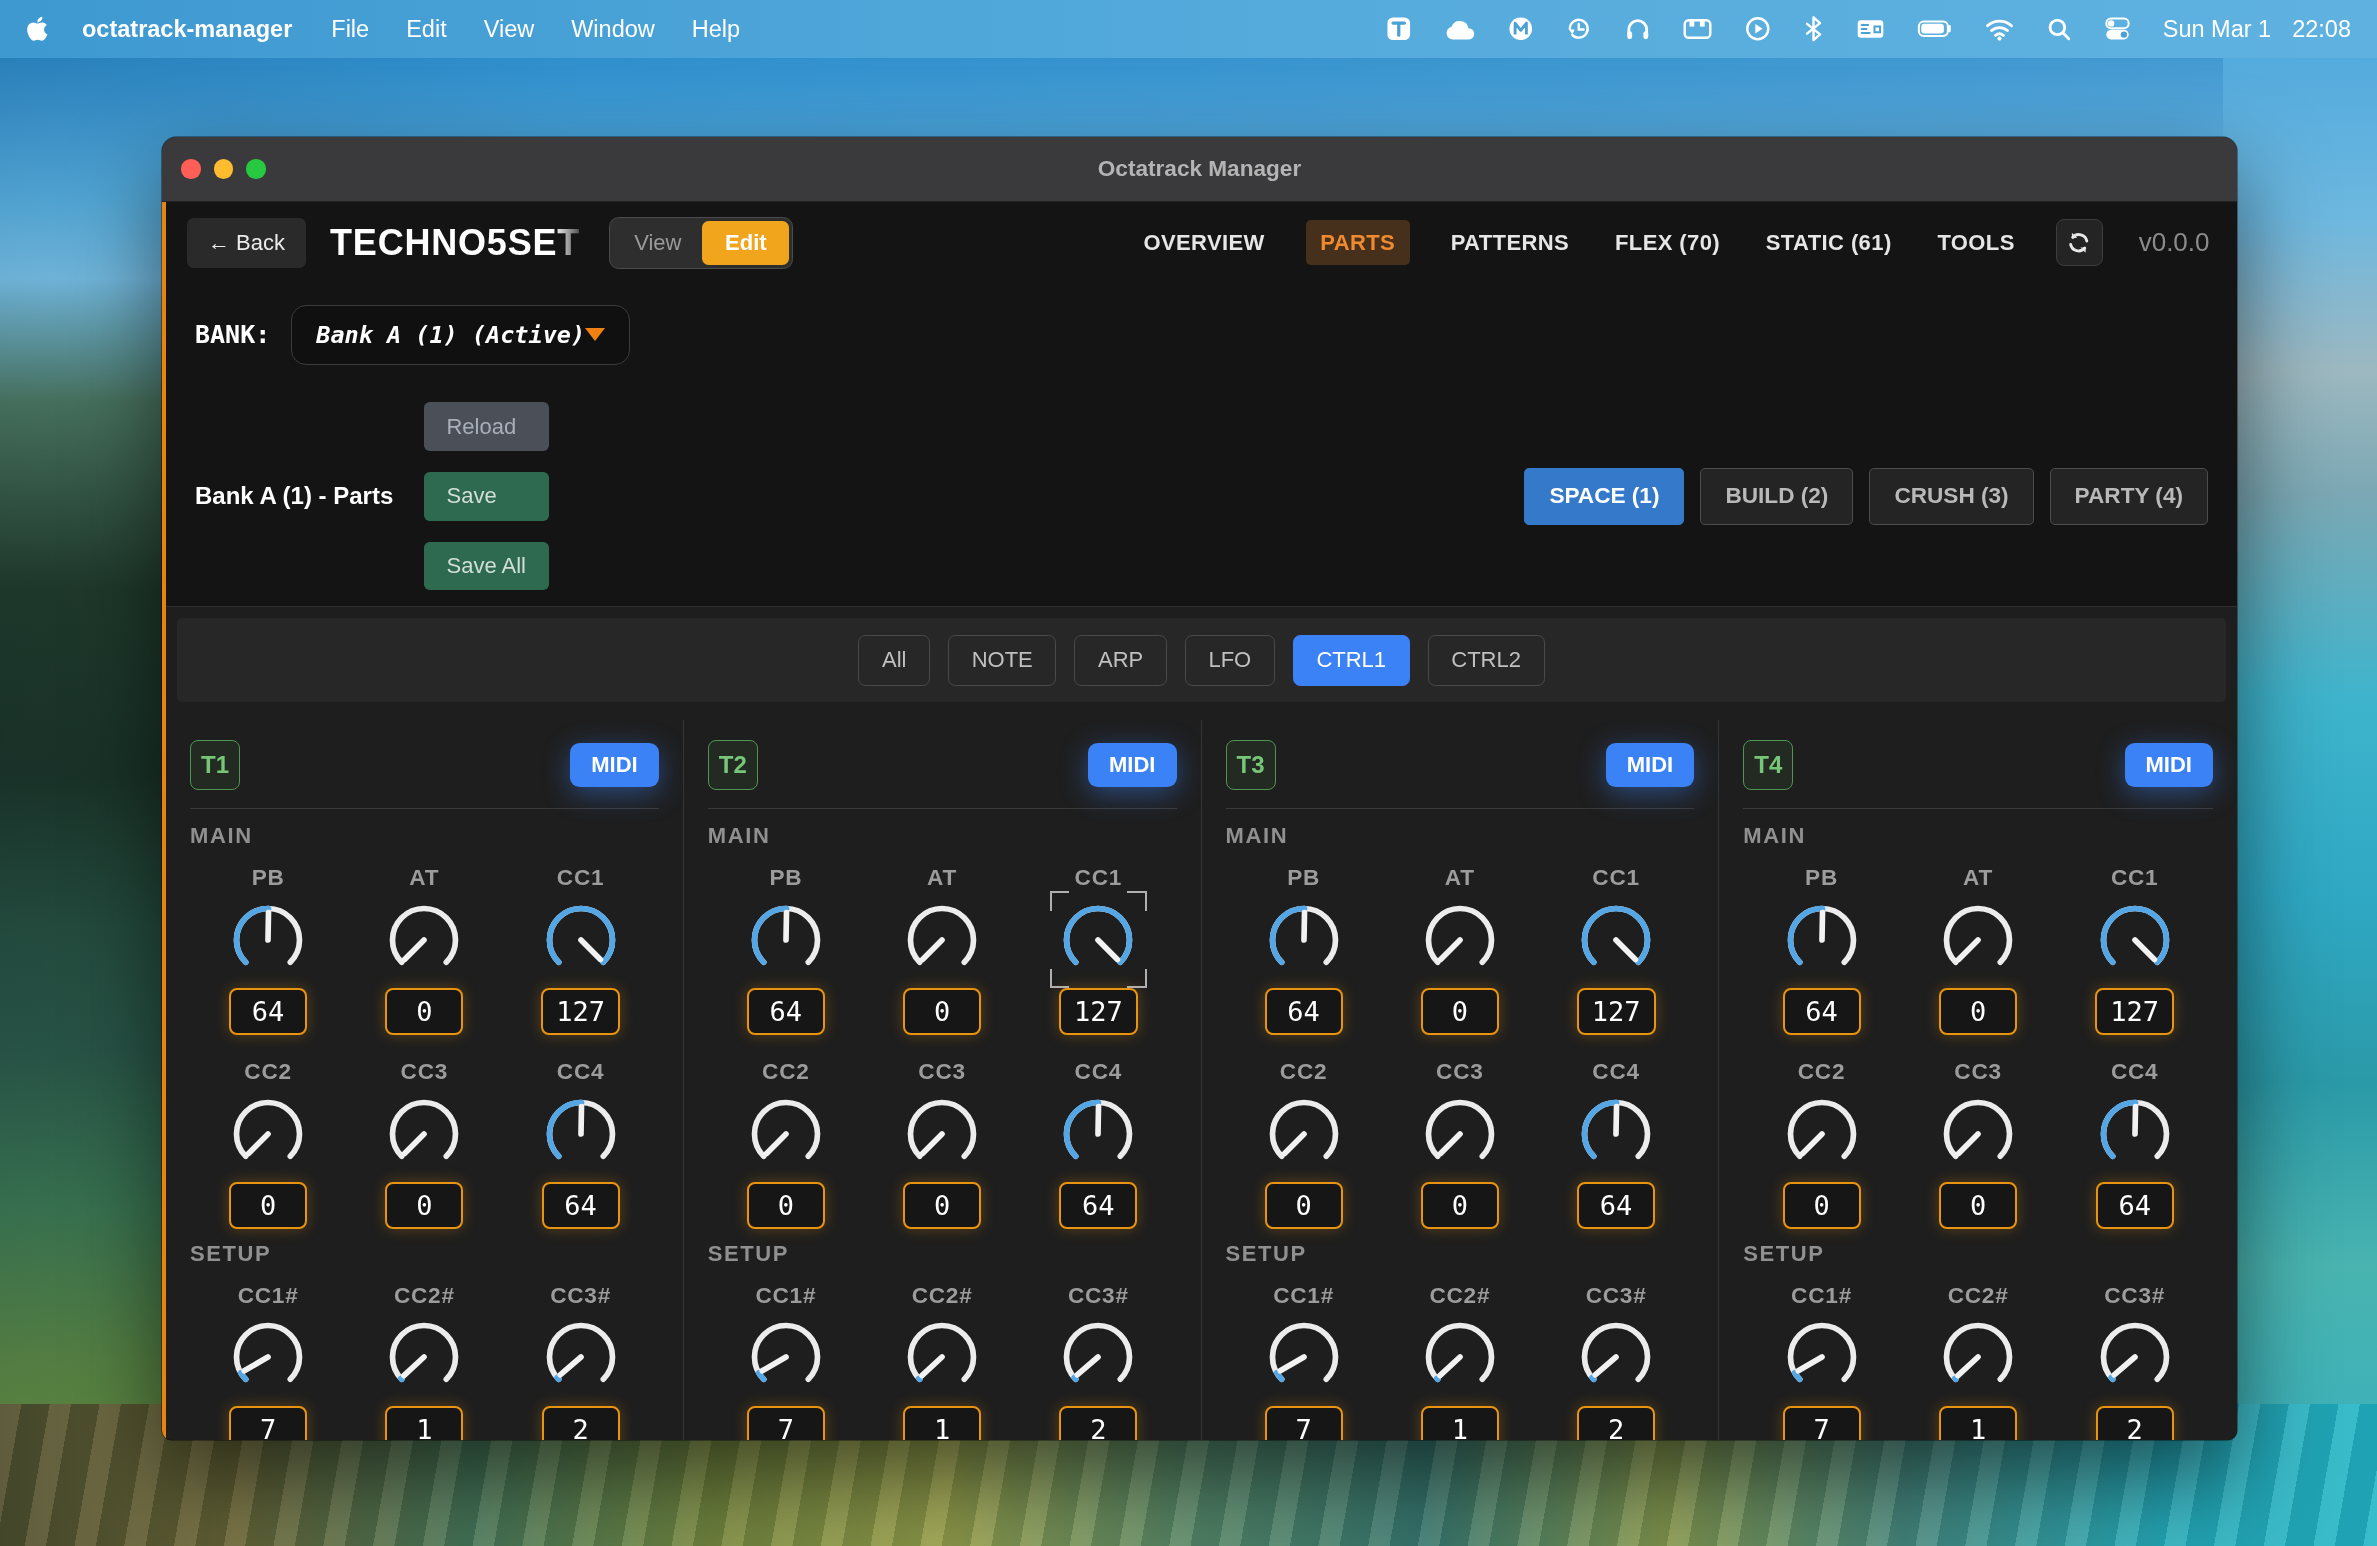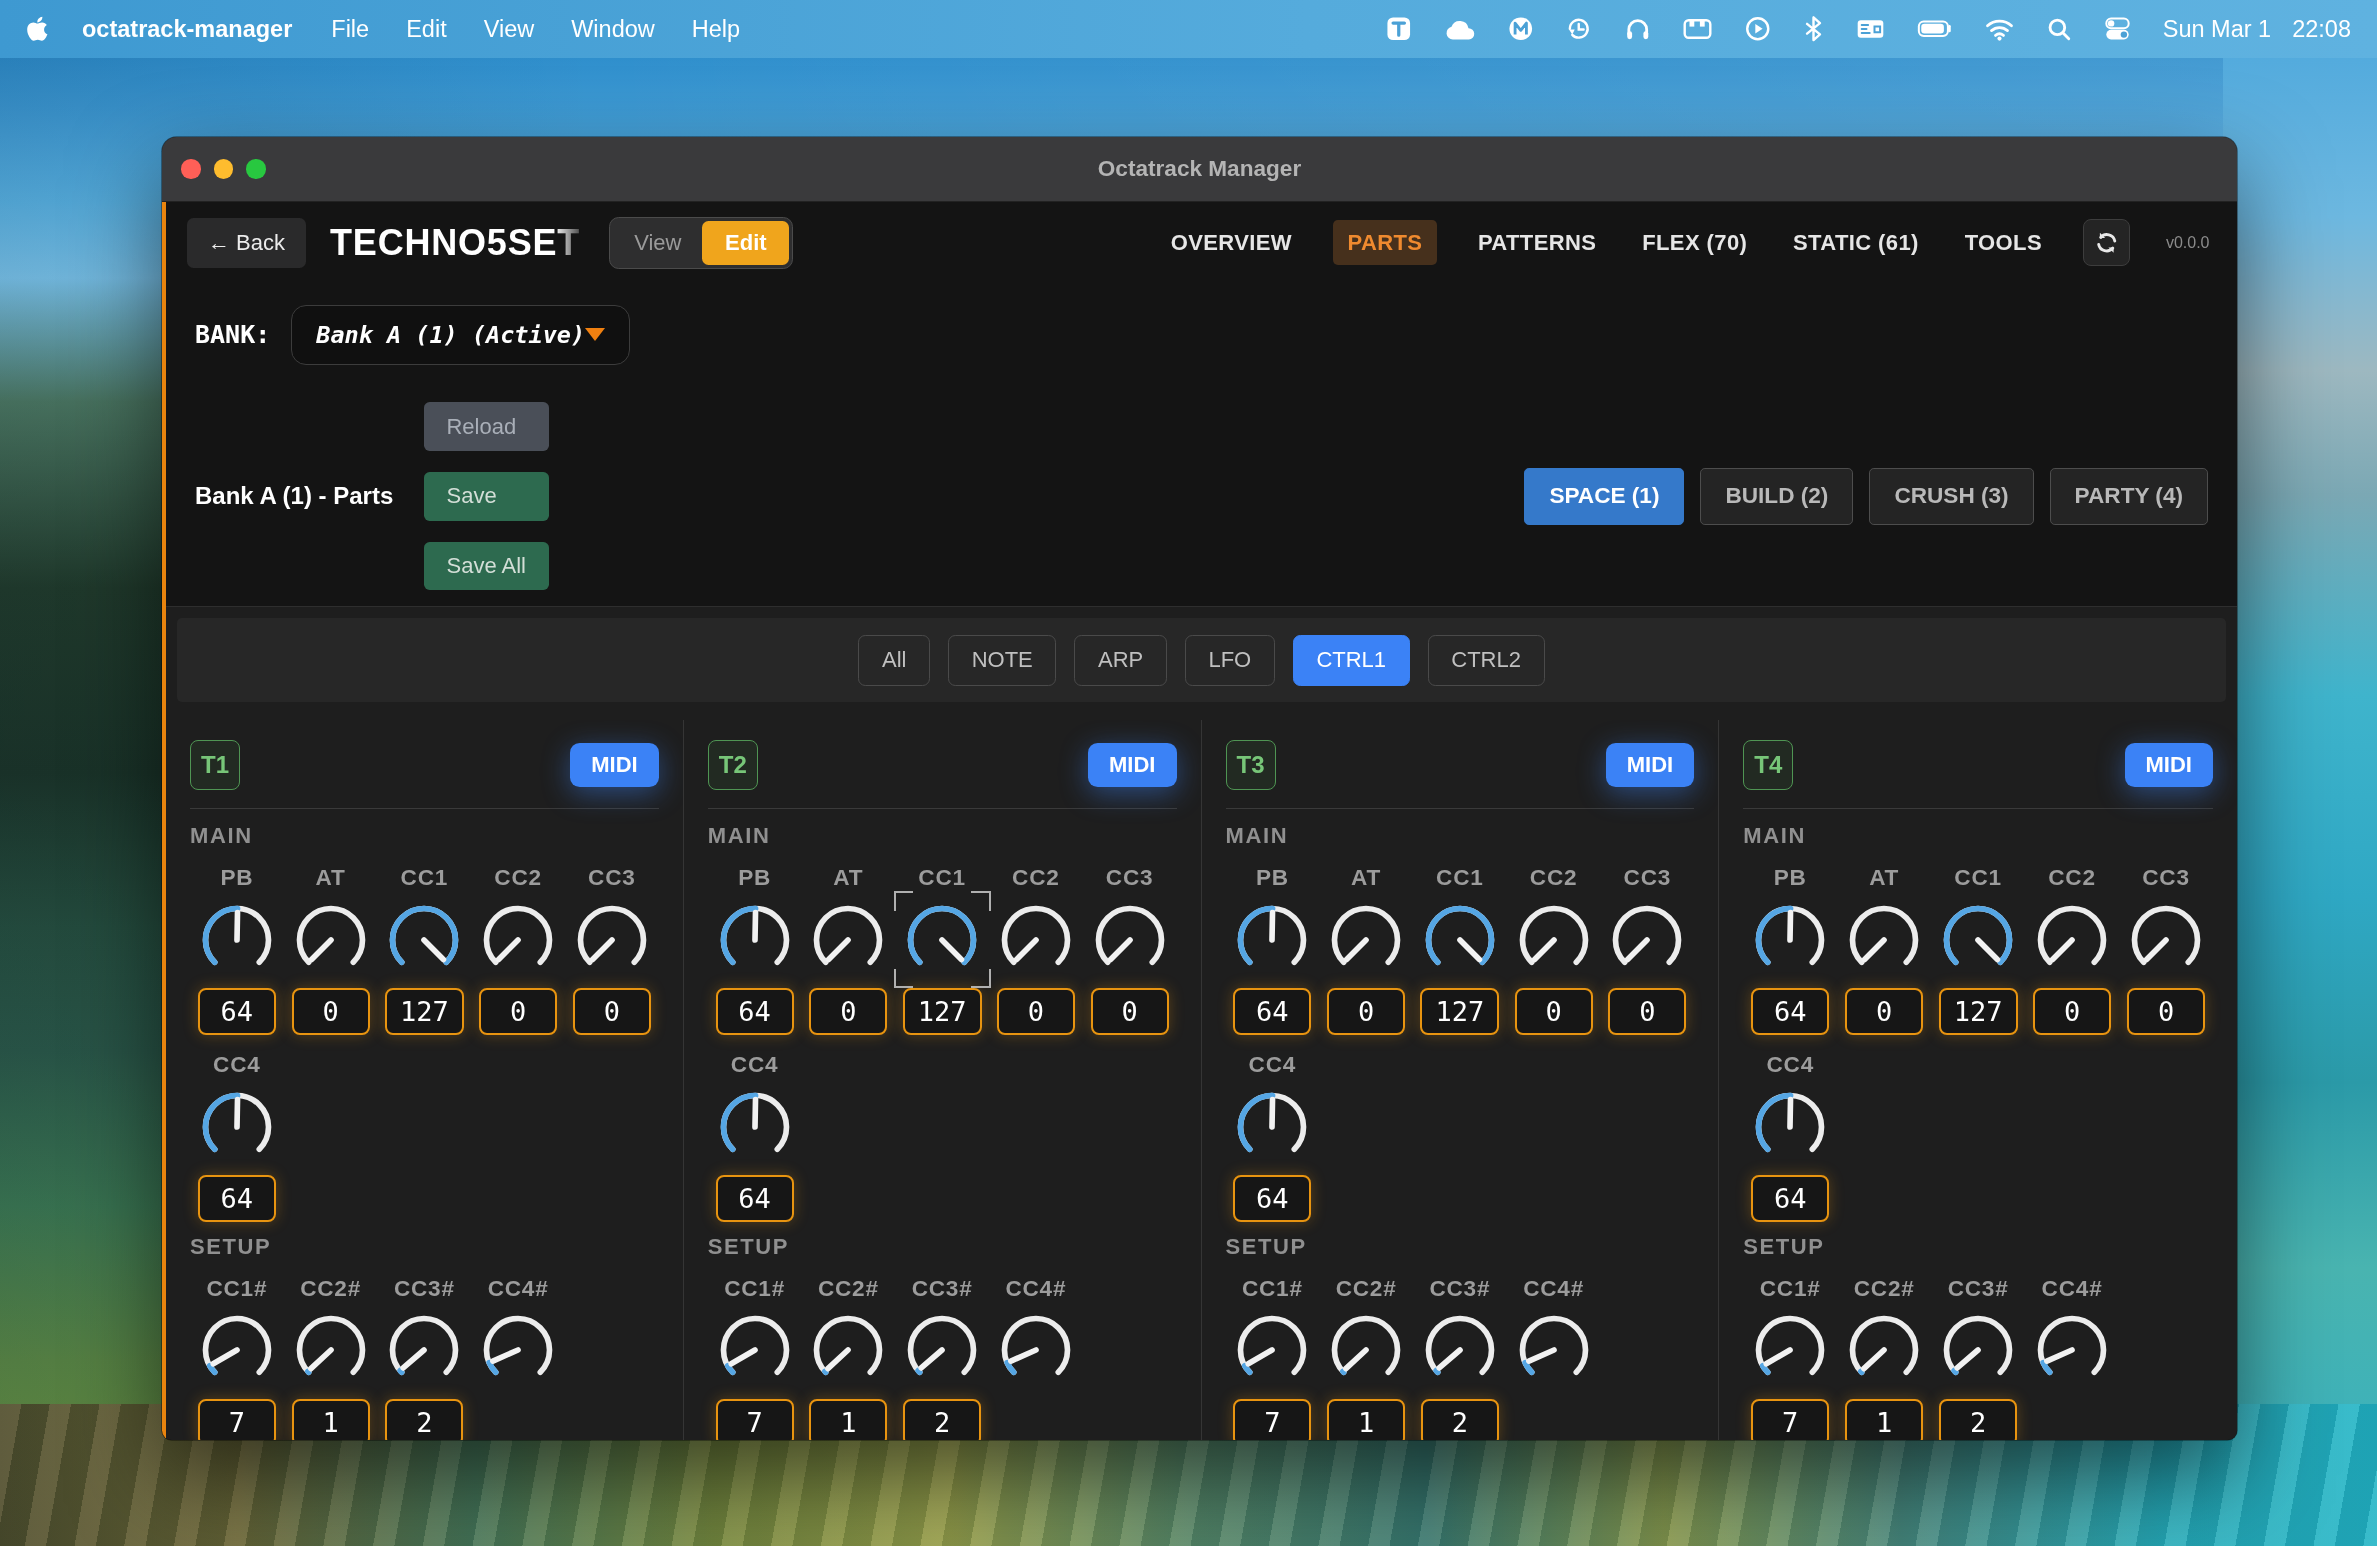--- a/index.html
+++ b/index.html
@@ -51,21 +51,21 @@
   .set-title::after { content:""; position:absolute; right:-3.2px; top:0; bottom:0; width:34px;
     background:linear-gradient(90deg, rgba(20,20,20,0), #141414); }
   .seg-toggle { display:flex; background:#2e2e2f; border:1.6px solid #4b4b4b; border-radius:9.7px; padding:3.2px; align-items:center; }
   .seg-view { color:#9a9a9a; font-size:22px; padding:9px 21px; cursor:pointer; }
   .seg-edit { background:#f0a51c; color:#fff; font-weight:bold; font-size:22px; padding:9px 22.6px; border-radius:6.5px; cursor:pointer; }
   .header-nav { margin-left:auto; display:flex; align-items:center; gap:36px; }
   .nav-item { color:#e6e6e6; font-weight:bold; font-size:22px; letter-spacing:0.4px; cursor:pointer; padding:9.7px 4.9px; }
   .nav-item.active { color:#ef8a2f; background:#46301c; padding:9.7px 14.6px; border-radius:4.9px; }
   .refresh-btn { width:47px; height:47px; background:#242424; border:1.6px solid #3d3d3d; border-radius:8px;
     display:flex; align-items:center; justify-content:center; cursor:pointer; }
-  .version { color:#8b8b8b; font-size:16px; }
+  .version { color:#8b8b8b; font-size:26px; }
 
   
   .bank-row { display:flex; align-items:center; justify-content:space-between; padding:21px 29px; }
   .bank-group { display:flex; align-items:center; gap:21px; }
   .bank-label { font-family:"DejaVu Sans Mono", monospace; font-weight:bold; font-size:25px; color:#fff; }
   .dropdown { display:flex; align-items:center; background:#101010; border:1.6px solid #3c3c3c;
     border-radius:15px; padding:15.4px 24px; cursor:pointer;font-style:italic; }
   .dropdown .dd-value { font-family:"DejaVu Sans Mono", monospace; font-weight:bold; font-size:23.5px; color:#fff; }
   .caret { width:0; height:0; border-left:10.5px solid transparent; border-right:10.5px solid transparent; border-top:13.7px solid #f08010; }
 
@@ -92,21 +92,21 @@
   .tracks { flex:1; display:grid; grid-template-columns:repeat(4,1fr); overflow:hidden; }
   .track-col { padding:19.4px 24px; border-right:0.8px solid #353535; overflow:hidden; }
   .track-col:last-child { border-right:none; }
   .track-head { display:flex; align-items:center; justify-content:space-between; margin-bottom:18px; }
   .t-badge { width:50px; height:50px; border:1.6px solid #4f9553; background:rgba(80,160,80,.10); color:#77c678;
     border-radius:8px; display:flex; align-items:center; justify-content:center; font-weight:bold; font-size:24px; cursor:pointer; }
   .midi-badge { background:#3b82f6; color:#fff; font-weight:bold; font-size:22px; padding:9px 21px; border-radius:9.7px;
     box-shadow:0 6.5px 27.5px rgba(59,130,246,.45); }
   .track-divider { border:none; border-top:0.8px solid #3a3a3a; margin:0 0 14.6px; }
   .section-title { color:#909090; font-weight:bold; font-size:22px; letter-spacing:1.6px; margin:8px 0 16px; }
-  .knob-grid { display:grid; grid-template-columns:repeat(5,1fr); justify-items:center; row-gap:17px; margin-bottom:11.3px; }
+  .knob-grid { display:grid; grid-template-columns:repeat(3,1fr); justify-items:center; row-gap:24px; margin-bottom:11.3px; }
   .knob-cell { display:flex; flex-direction:column; align-items:center; gap:6.5px; }
   .knob-label { color:#9c9c9c; font-weight:bold; font-size:22.6px; letter-spacing:0.8px; }
   .knob-wrap { position:relative; width:84px; height:84px; cursor:pointer; }
   .knob-sel { position:absolute; inset:-6.5px; pointer-events:none; }
   .knob-sel i { position:absolute; width:19.4px; height:19.4px; border:0 solid #b0b0b0; }
   .knob-sel i.tl { top:0; left:0; border-top-width:2.4px; border-left-width:2.4px; }
   .knob-sel i.tr { top:0; right:0; border-top-width:2.4px; border-right-width:2.4px; }
   .knob-sel i.bl { bottom:0; left:0; border-bottom-width:2.4px; border-left-width:2.4px; }
   .knob-sel i.br { bottom:0; right:0; border-bottom-width:2.4px; border-right-width:2.4px; }
   .value-box { min-width:78px; height:47px; padding:0 13px; background:#161616; border:2.4px solid #e89410;

